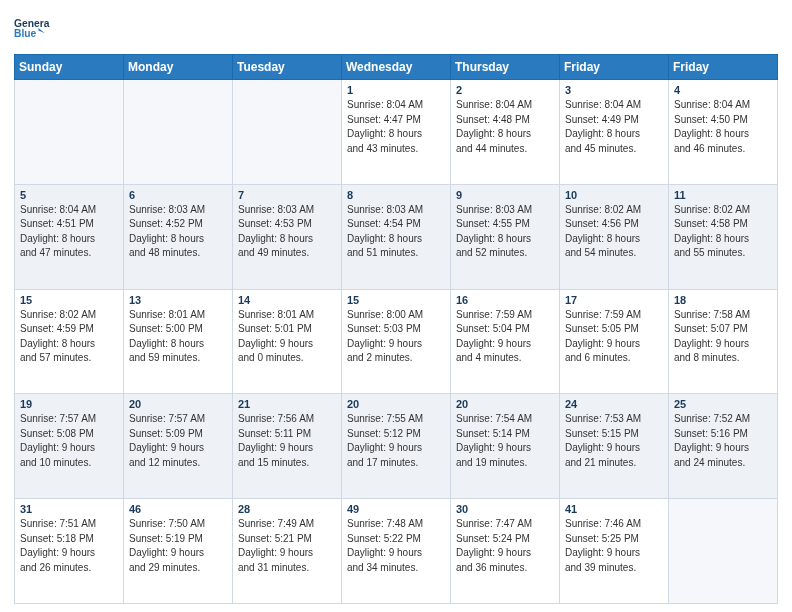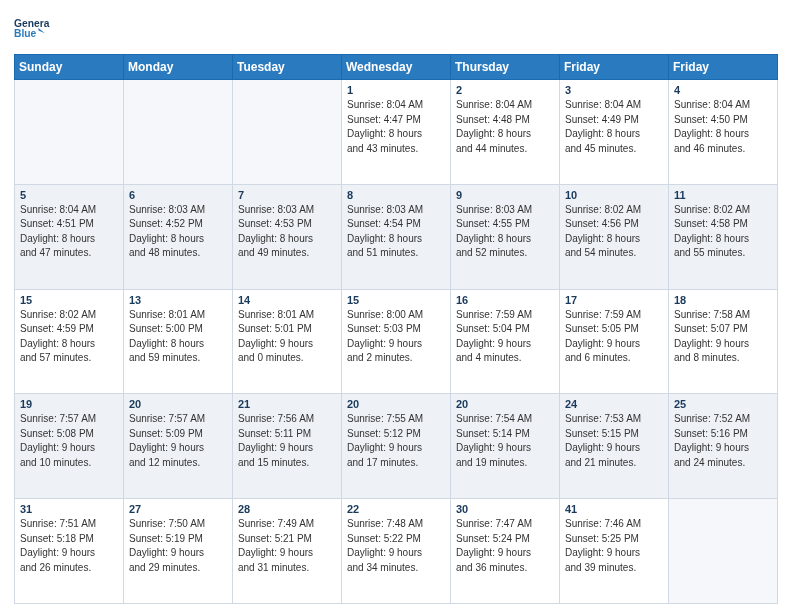--- a/index.html
+++ b/index.html
@@ -227,29 +227,29 @@
             <div class="day-num">25</div>
             <div class="day-info">Sunrise: 7:52 AM<br>Sunset: 5:16 PM<br>Daylight: 9 hours<br>and 24 minutes.</div>
           </td>
         </tr>
         <tr>
           <td>
             <div class="day-num">31</div>
             <div class="day-info">Sunrise: 7:51 AM<br>Sunset: 5:18 PM<br>Daylight: 9 hours<br>and 26 minutes.</div>
           </td>
           <td>
-            <div class="day-num">27</div>
+            <div class="day-num">46</div>
             <div class="day-info">Sunrise: 7:50 AM<br>Sunset: 5:19 PM<br>Daylight: 9 hours<br>and 29 minutes.</div>
           </td>
           <td>
             <div class="day-num">28</div>
             <div class="day-info">Sunrise: 7:49 AM<br>Sunset: 5:21 PM<br>Daylight: 9 hours<br>and 31 minutes.</div>
           </td>
           <td>
-            <div class="day-num">22</div>
+            <div class="day-num">49</div>
             <div class="day-info">Sunrise: 7:48 AM<br>Sunset: 5:22 PM<br>Daylight: 9 hours<br>and 34 minutes.</div>
           </td>
           <td>
             <div class="day-num">30</div>
             <div class="day-info">Sunrise: 7:47 AM<br>Sunset: 5:24 PM<br>Daylight: 9 hours<br>and 36 minutes.</div>
           </td>
           <td>
             <div class="day-num">41</div>
             <div class="day-info">Sunrise: 7:46 AM<br>Sunset: 5:25 PM<br>Daylight: 9 hours<br>and 39 minutes.</div>
           </td>

